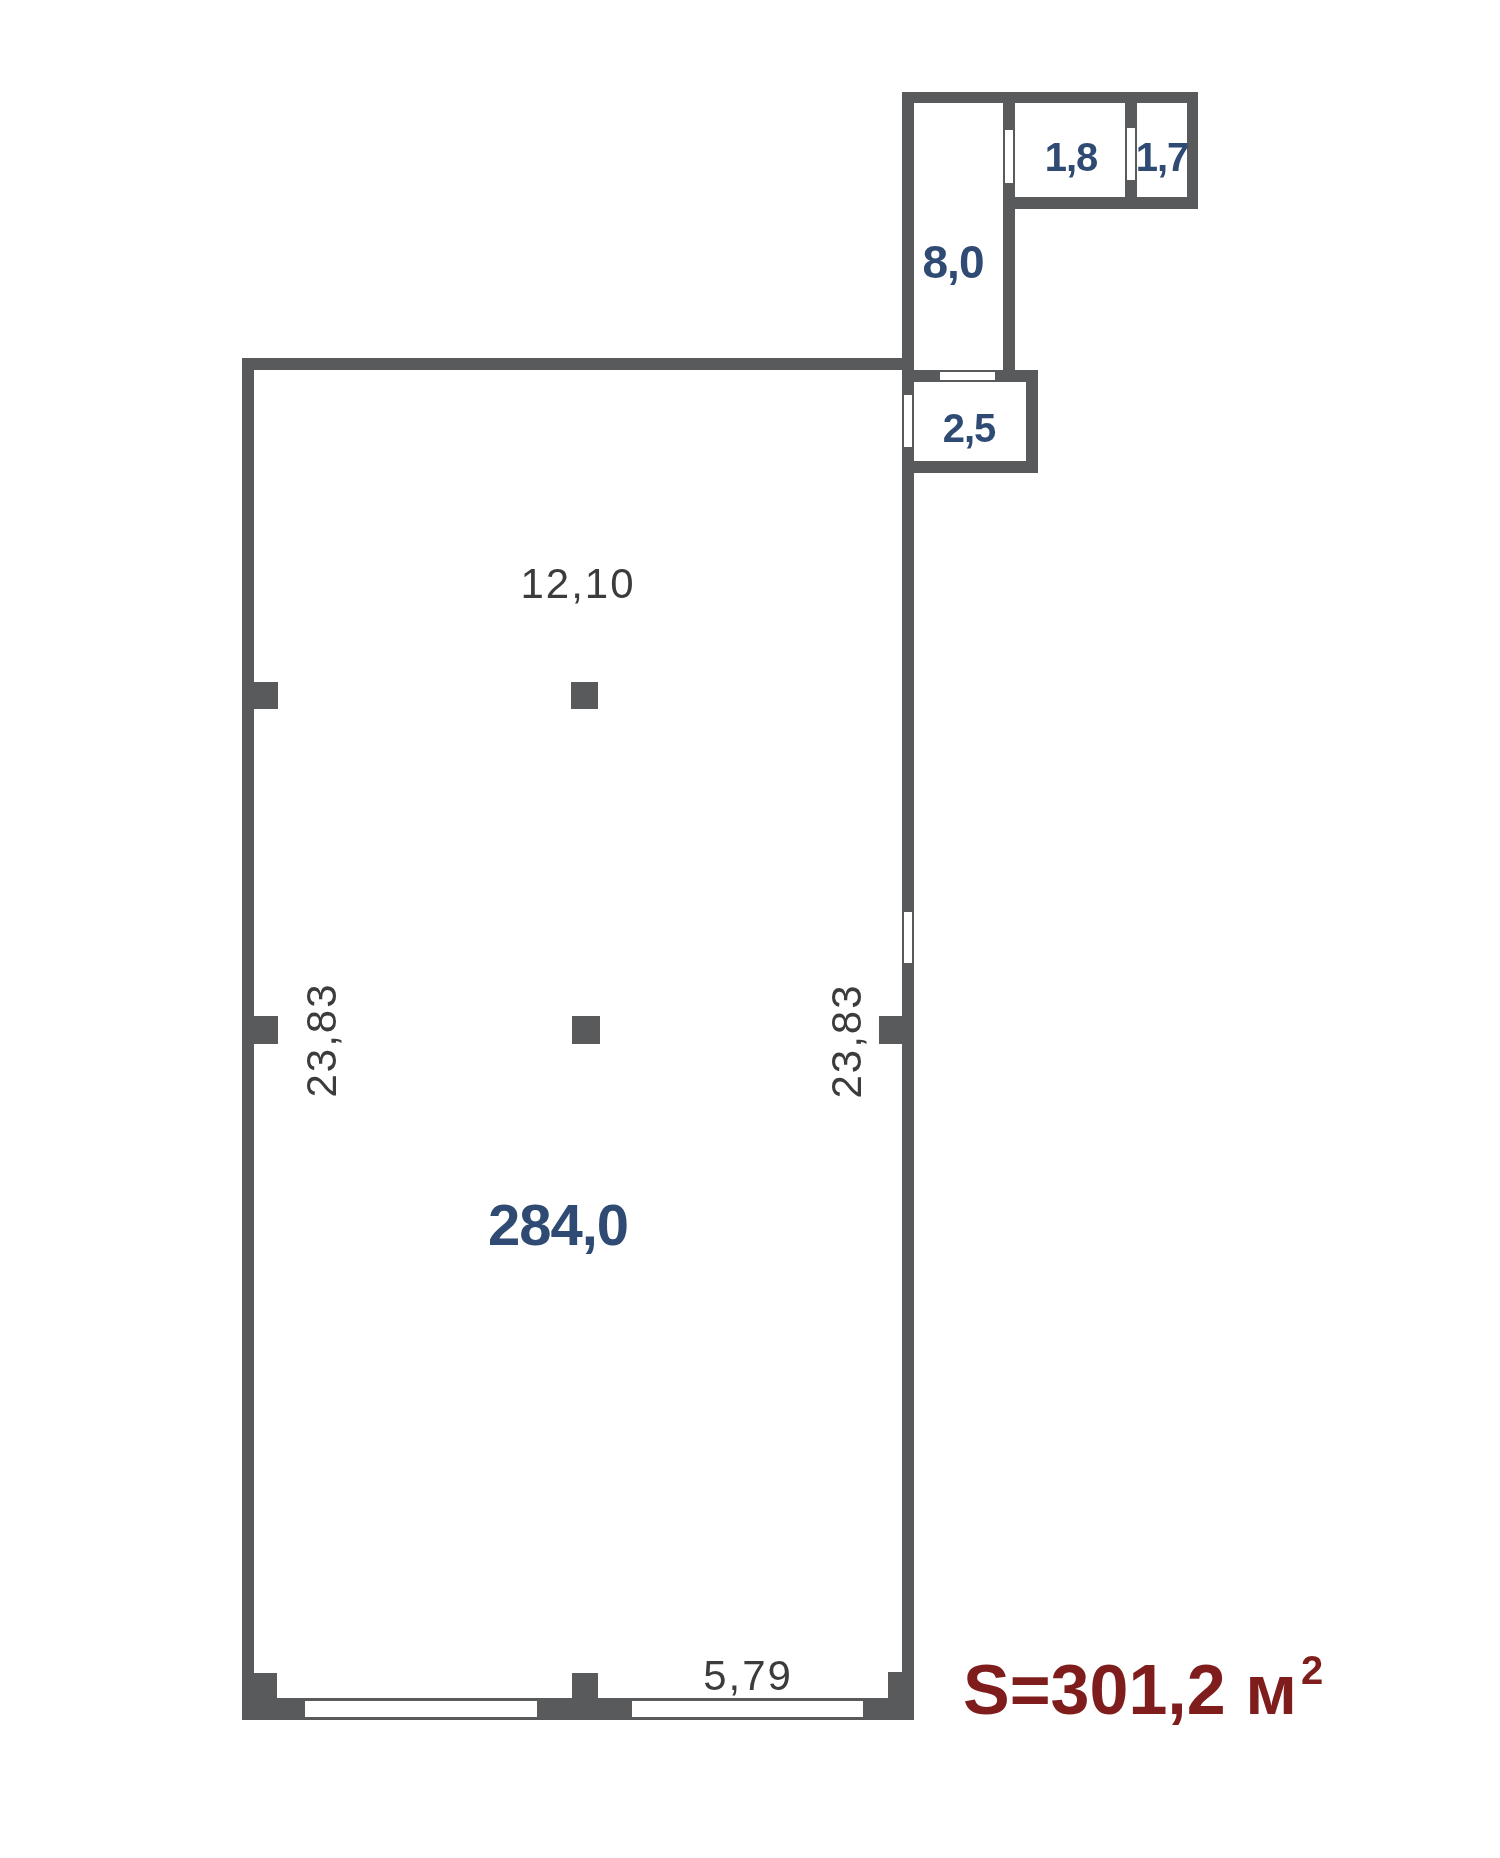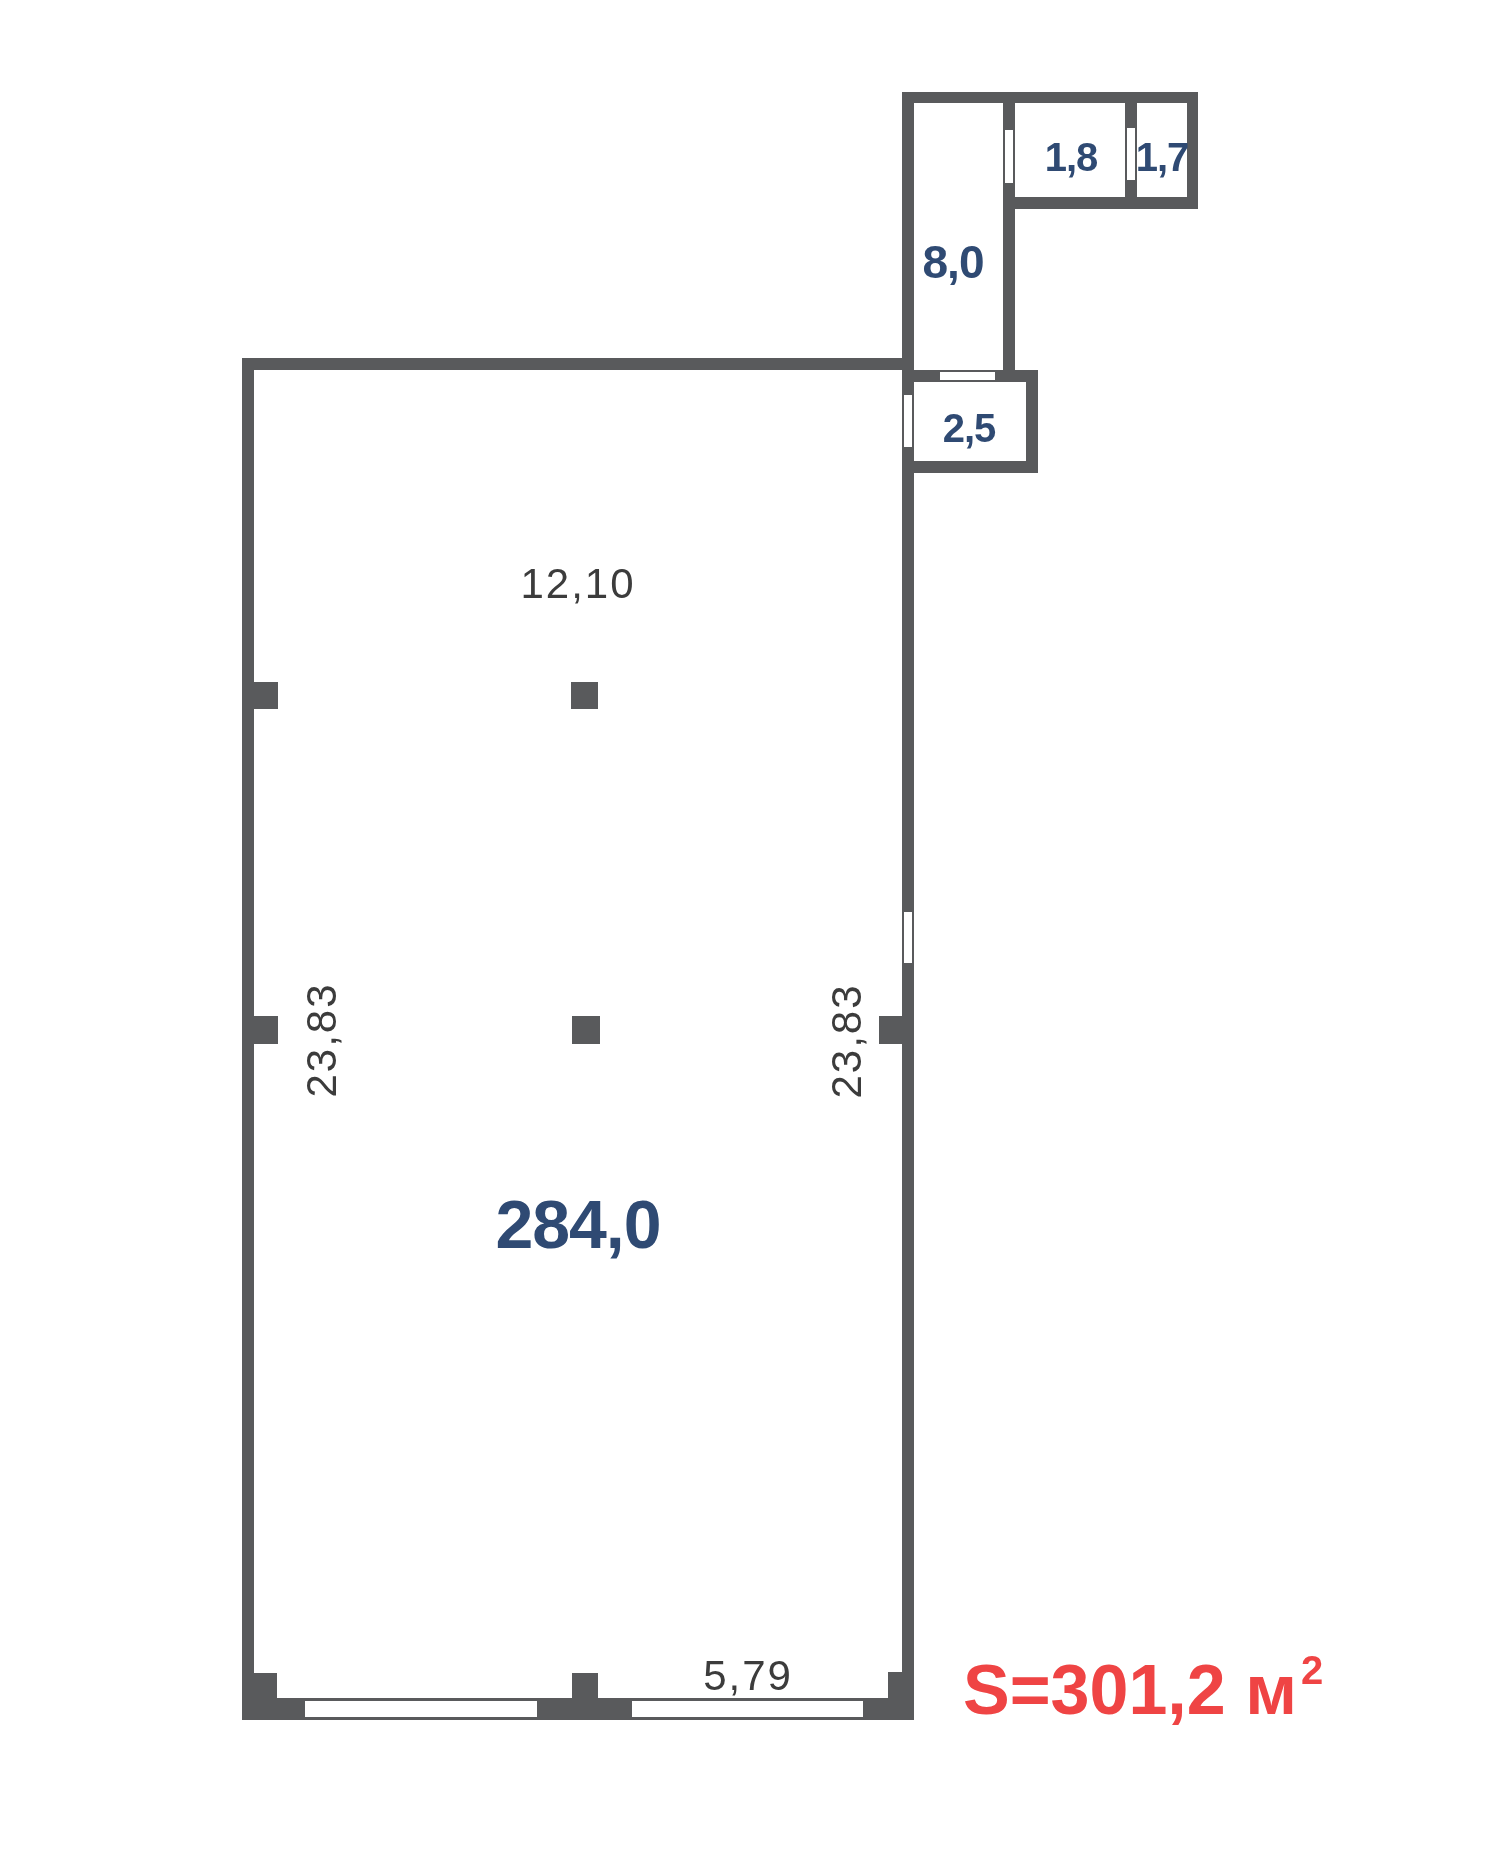--- a/index.html
+++ b/index.html
@@ -21,21 +21,21 @@
     position:absolute;transform:translate(-50%,-50%);
     color:#2F4A73;font-weight:700;white-space:nowrap;letter-spacing:-1px;
   }
   .dim-label{
     position:absolute;transform:translate(-50%,-50%);
     color:#3C3C3C;font-weight:400;font-size:42px;white-space:nowrap;letter-spacing:2px;
   }
   .dim-label.vertical{transform:translate(-50%,-50%) rotate(-90deg);}
   .total-area{
     position:absolute;left:963px;top:1650px;
-    color:#ef4444;font-weight:700;font-size:70px;white-space:nowrap;letter-spacing:0px;text-align:center;
+    color:#7f1d1d;font-weight:700;font-size:70px;white-space:nowrap;letter-spacing:0px;text-align:center;
   }
   .total-area .sup{font-size:40px;position:relative;top:-30px;margin-left:4px;}
   .watermark{
     position:absolute;left:720px;top:770px;transform:translate(-50%,-50%);
     color:#F2F0EE;font-weight:700;font-size:250px;letter-spacing:20px;
     user-select:none;white-space:nowrap;
   }
 </style>
 </head>
 <body>
@@ -72,21 +72,21 @@
 
   <div class="opening-v" style="left:1003px;top:130px;width:12px;height:53px;"></div>
   <div class="opening-v" style="left:1125px;top:128px;width:12px;height:52px;"></div>
 
   <div class="wall" style="left:902px;top:370px;width:136px;height:12px;"></div>
   <div class="wall" style="left:1026px;top:370px;width:12px;height:103px;"></div>
   <div class="wall" style="left:902px;top:461px;width:136px;height:12px;"></div>
   <div class="opening-h" style="left:940px;top:370px;width:55px;height:12px;"></div>
   <div class="opening-v" style="left:902px;top:395px;width:12px;height:52px;"></div>
 
-  <div class="room-label" style="left:578px;top:1224px;font-size:68px;">284,0</div>
+  <div class="room-label" style="left:558px;top:1224px;font-size:58px;">284,0</div>
   <div class="room-label" style="left:953px;top:262px;font-size:46px;">8,0</div>
   <div class="room-label" style="left:1071px;top:157px;font-size:40px;">1,8</div>
   <div class="room-label" style="left:1162px;top:157px;font-size:40px;">1,7</div>
   <div class="room-label" style="left:969px;top:428px;font-size:40px;">2,5</div>
 
   <div class="dim-label" style="left:578px;top:584px;">12,10</div>
   <div class="dim-label vertical" style="left:322px;top:1040px;">23,83</div>
   <div class="dim-label vertical" style="left:847px;top:1041px;">23,83</div>
   <div class="dim-label" style="left:748px;top:1676px;">5,79</div>
 

